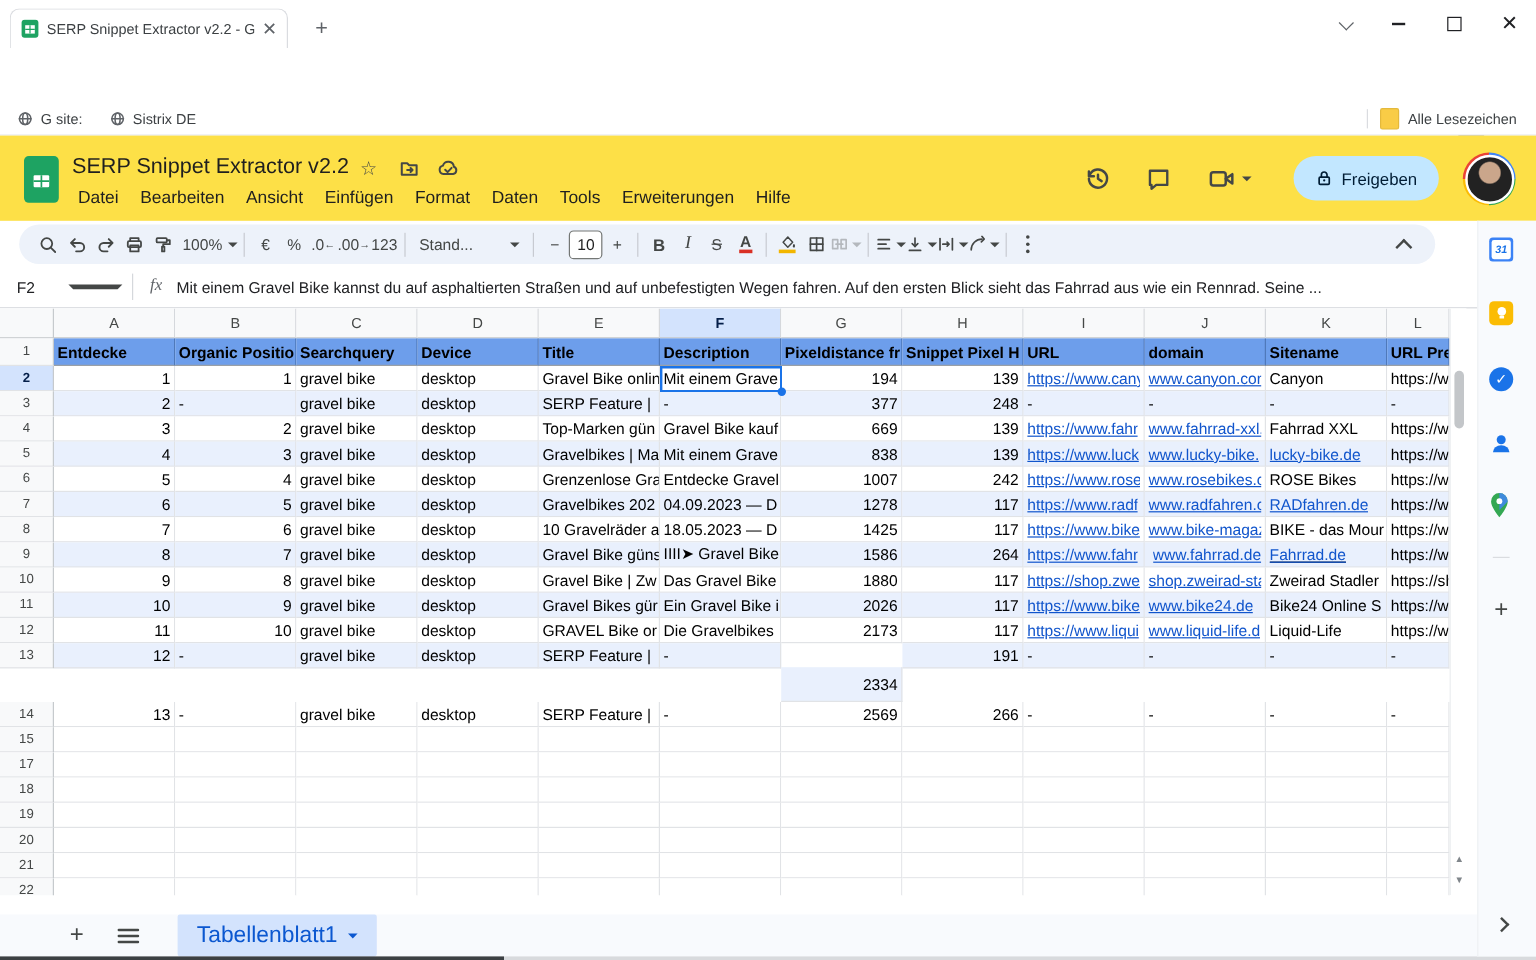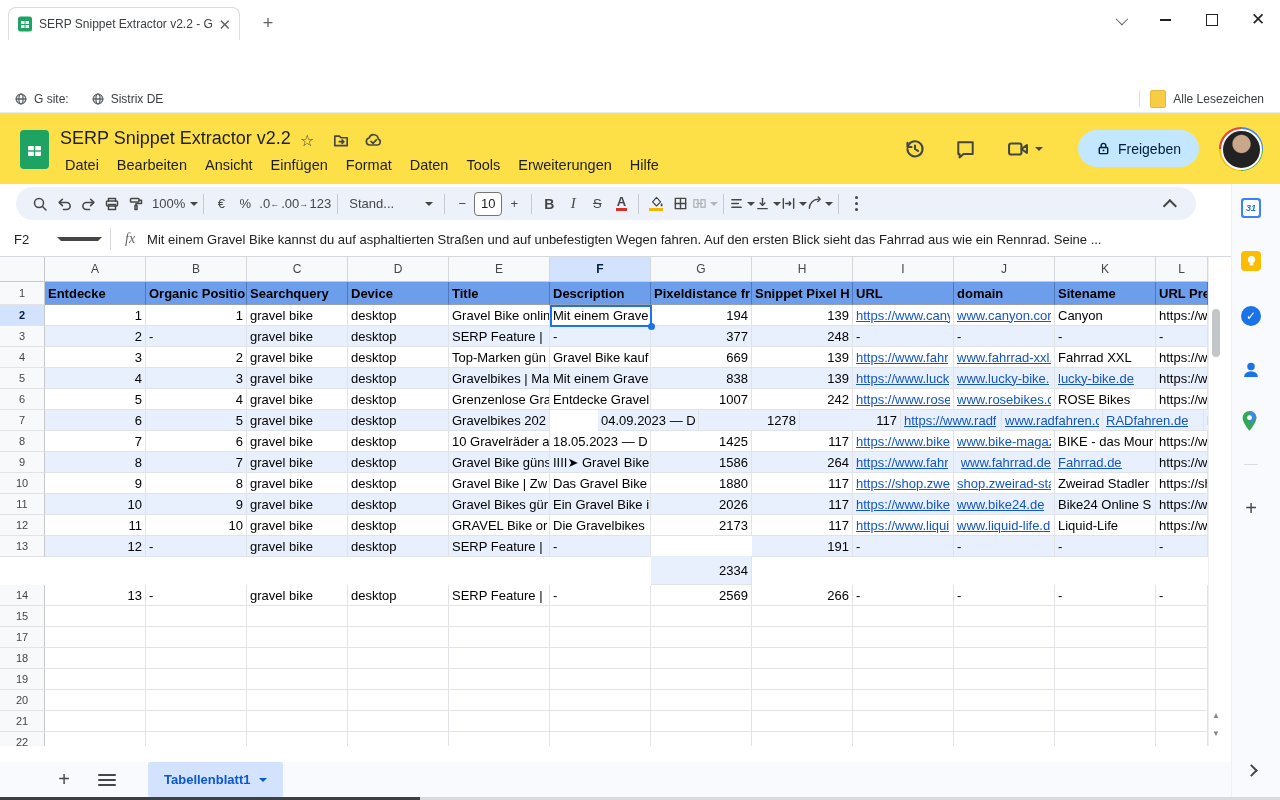--- a/index.html
+++ b/index.html
@@ -116,21 +116,21 @@
   #vscroll{left:1208px;top:0;width:14px;height:489px;background:#fff;border-left:1px solid #eceef0;}
   #vthumb{left:3px;top:52px;width:8px;height:48px;background:#c3c6c9;border-radius:4px;}
   .sarrow{color:#80868b;font-size:8px;width:14px;text-align:center;}
 
   
   #tabbar{top:762px;left:0;width:1232px;height:35px;background:#f8fafd;display:flex;align-items:center;}
   #addsheet{margin-left:52px;font-size:20px;color:#444746;width:24px;text-align:center;}
   #allsheets{margin-left:22px;width:18px;}
   #allsheets i{display:block;height:2px;background:#444746;margin:3px 0;border-radius:1px;}
   #sheettab{margin-left:32px;height:35px;background:#d3e3fd;display:flex;align-items:center;padding:0 16px;border-radius:2px;}
-  #sheettab span{font-size:13px;font-weight:700;color:#0b57d0;}
+  #sheettab span{font-size:19px;font-weight:400;color:#0b57d0;}
   #sheettab .caret{border-top-color:#0b57d0;margin-left:9px;}
   #bottomstrip-l{top:797px;left:0;width:420px;height:3px;background:#3c4043;}
   #bottomstrip-r{top:797px;left:420px;width:860px;height:3px;background:#d8dadd;}
 
   
   #sidepanel{top:184px;right:0;width:48px;height:613px;background:#f8fafd;border-left:1px solid #eef0f3;}
   .sp-ic{left:1241px;width:20px;height:20px;}
   #cal-ic{background:#3b82f6;border-radius:3px;position:relative;font-style:italic;}
   #cal-ic .in{position:absolute;inset:2px;background:#fff;border-radius:2px;
     font-size:9px;font-weight:700;color:#1a73e8;display:flex;align-items:center;justify-content:center;}
@@ -597,21 +597,21 @@
         <div class="cell" style="width: 101px; height: 21px;">ROSE Bikes</div>
         <div class="cell" style="width: 52px; height: 21px;">https://w</div>
       </div>
       <div class="grow">
         <div class="rowhdr" style="width: 45px; height: 21px;">7</div>
         <div class="cell band r" style="width: 101px; height: 21px;">6</div>
         <div class="cell band r" style="width: 101px; height: 21px;">5</div>
         <div class="cell band" style="width: 101px; height: 21px;">gravel bike</div>
         <div class="cell band" style="width: 101px; height: 21px;">desktop</div>
         <div class="cell band" style="width: 101px; height: 21px;">Gravelbikes 202</div>
-        <div class="cell band" style="width: 101px; height: 21px; margin-left: 48px;">04.09.2023 — D</div>
+        <div class="cell band" style="width: 101px; height: 21px;">04.09.2023 — D</div>
         <div class="cell band r" style="width: 101px; height: 21px;">1278</div>
         <div class="cell band r" style="width: 101px; height: 21px;">117</div>
         <div class="cell band" style="width: 101px; height: 21px;">
           <span class="lnk">https://www.radf</span>
         </div>
         <div class="cell band" style="width: 101px; height: 21px;">
           <span class="lnk">www.radfahren.c</span>
         </div>
         <div class="cell band" style="width: 101px; height: 21px;">
           <span class="lnk">RADfahren.de</span>

